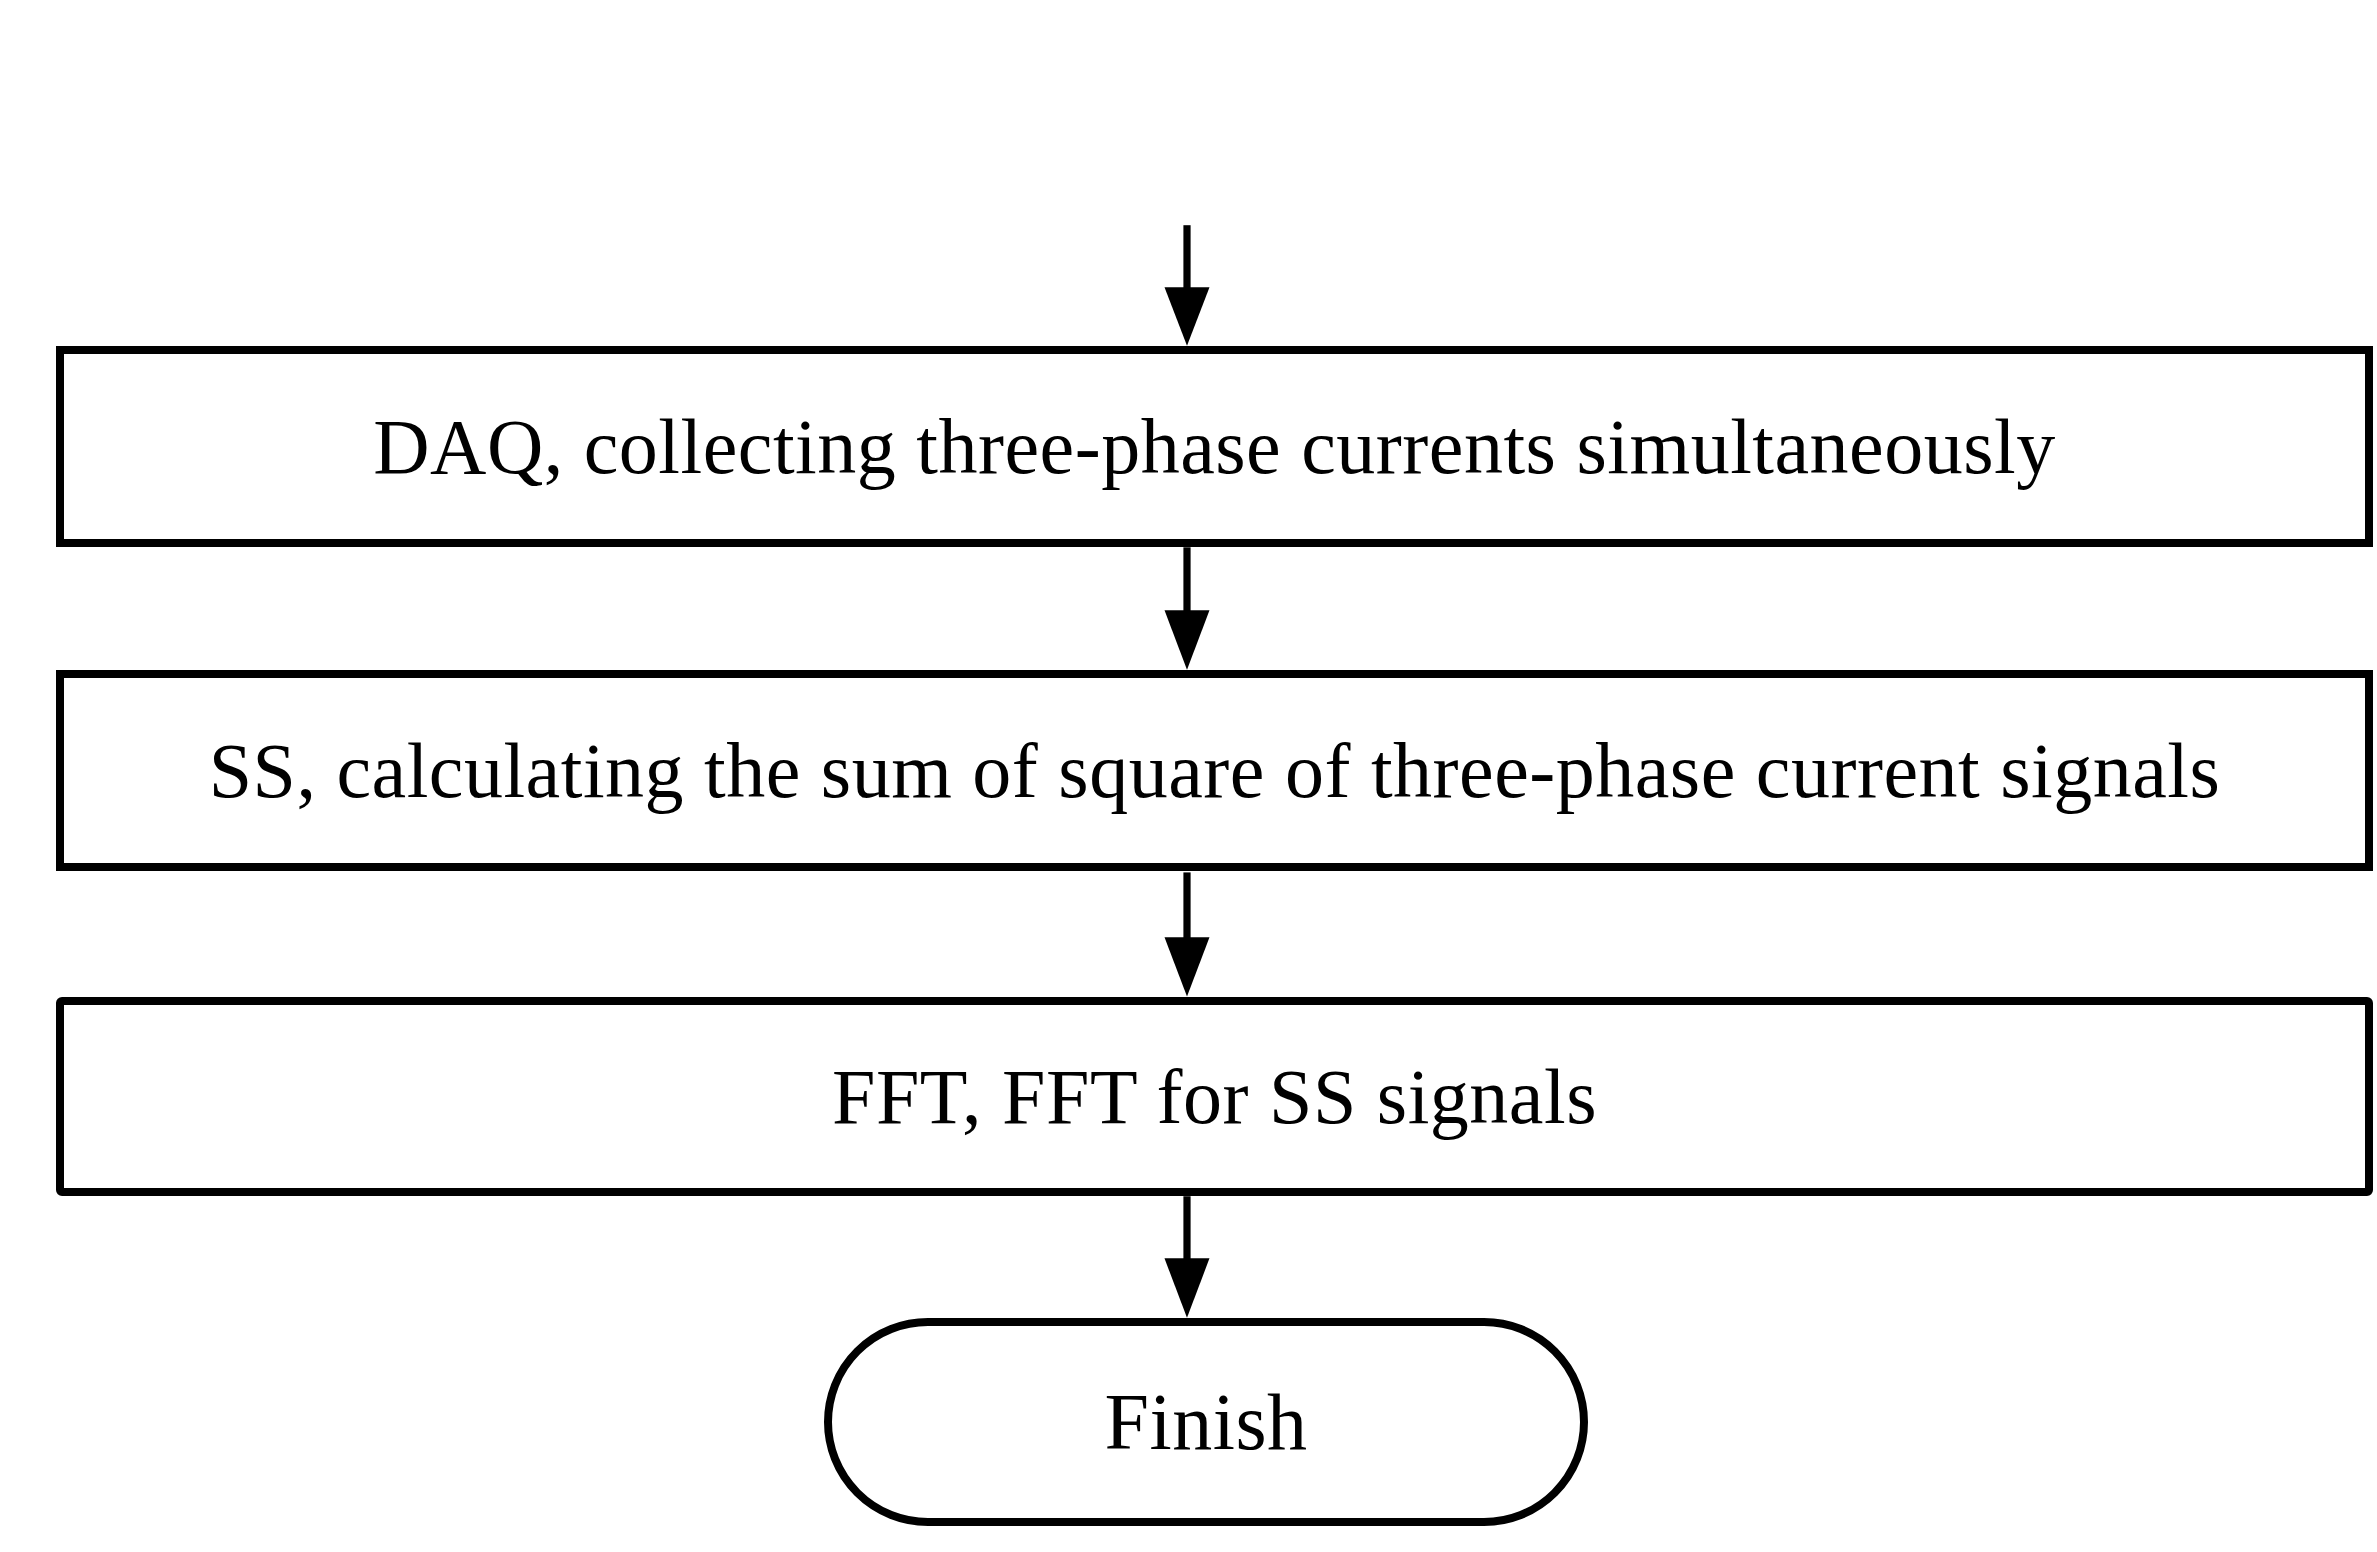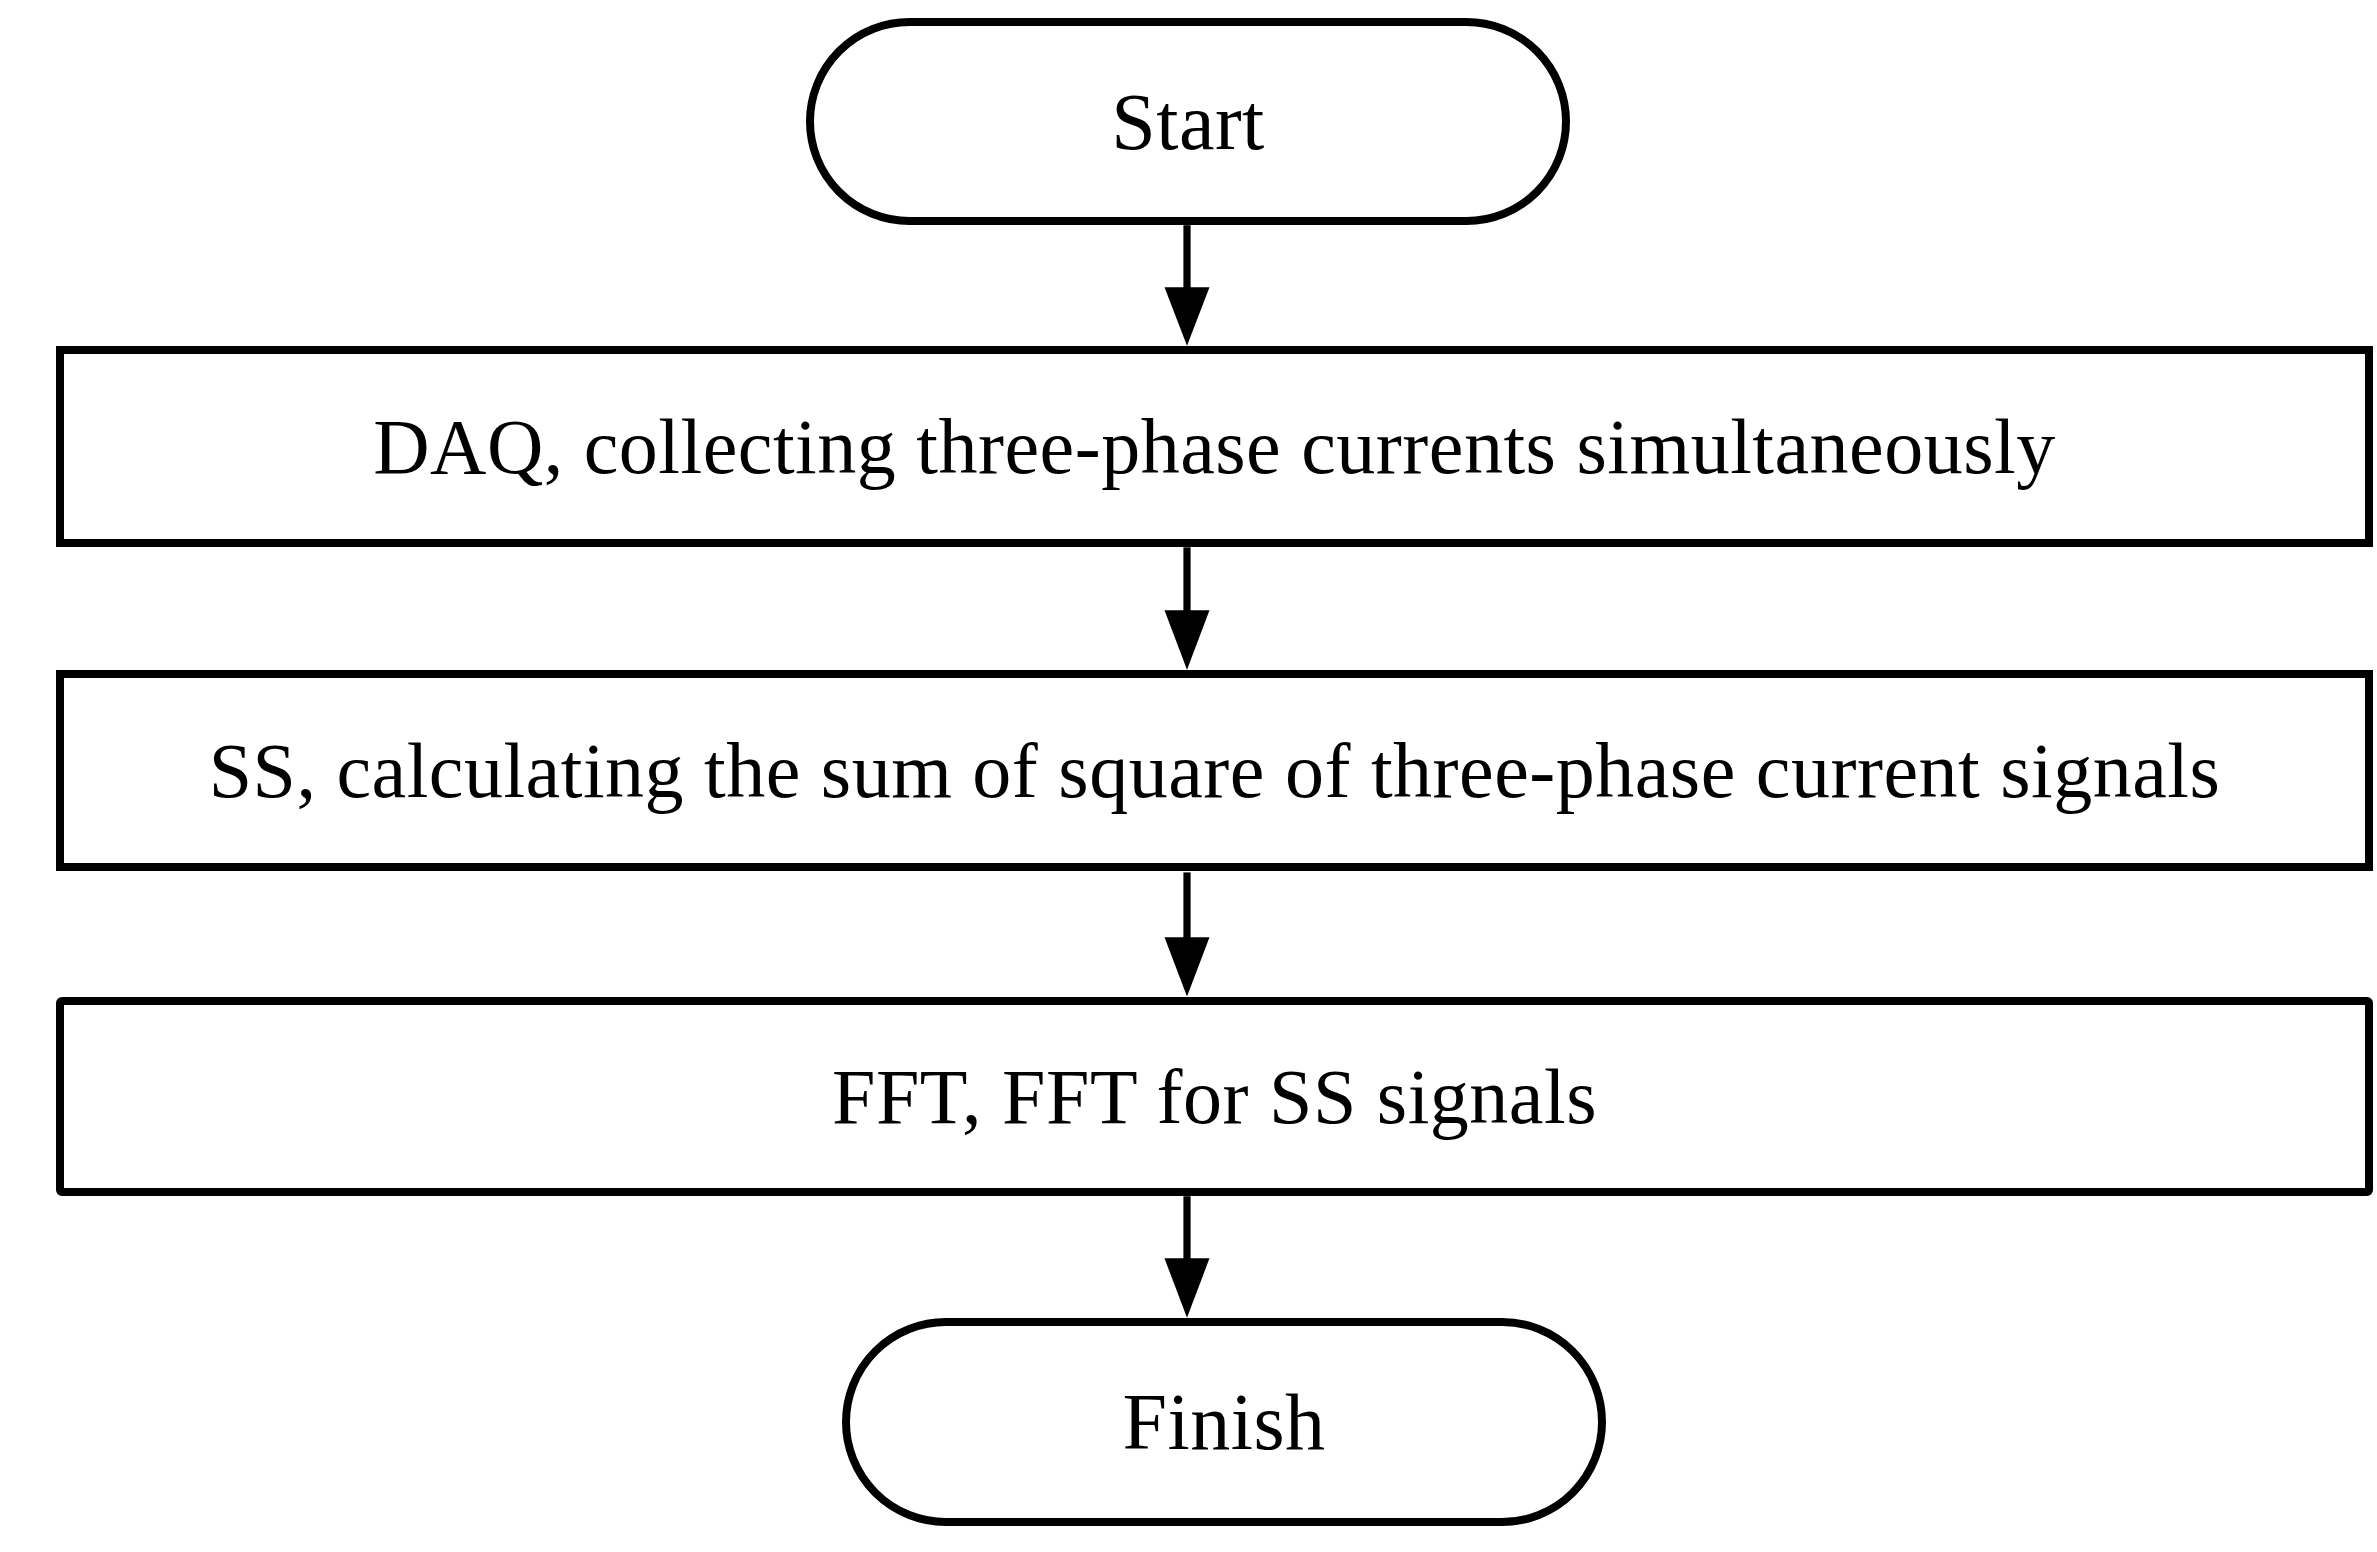--- a/index.html
+++ b/index.html
@@ -52,23 +52,20 @@
   .connector svg {
     display: block;
     overflow: visible;
   }
 </style>
 </head>
 <body>
 
 <div id="canvas">
 
-  <div class="node terminator" id="node-start" style="left:806px; top:18px; width:764px; height:207px;">
-    <span class="node-label">Start</span>
-  </div>
 
   <div class="connector" style="left:1160px; top:225px; width:54px; height:121px;">
     <svg width="54" height="121" viewBox="0 0 60 134" aria-hidden="true">
       <line x1="30" y1="0" x2="30" y2="72" stroke="#000000" stroke-width="8"></line>
       <polygon points="5,69 55,69 30,134" fill="#000000"></polygon>
     </svg>
   </div>
 
   <div class="node process" id="node-daq" style="left:29px; top:346px; width:2317px; height:201px;">
     <span class="node-label">DAQ, collecting three-phase currents simultaneously</span>
@@ -96,18 +93,18 @@
     <span class="node-label">FFT, FFT for SS signals</span>
   </div>
 
   <div class="connector" style="left:1160px; top:1196px; width:54px; height:122px;">
     <svg width="54" height="122" viewBox="0 0 60 135" aria-hidden="true">
       <line x1="30" y1="0" x2="30" y2="72" stroke="#000000" stroke-width="8"></line>
       <polygon points="5,69 55,69 30,135" fill="#000000"></polygon>
     </svg>
   </div>
 
-  <div class="node terminator" id="node-finish" style="left:842px; top:1318px; width:764px; height:208px;">
+  <div class="node terminator" id="node-finish" style="left:824px; top:1318px; width:764px; height:208px;">
     <span class="node-label">Finish</span>
   </div>
 
 </div>
 
 
 </body></html>

